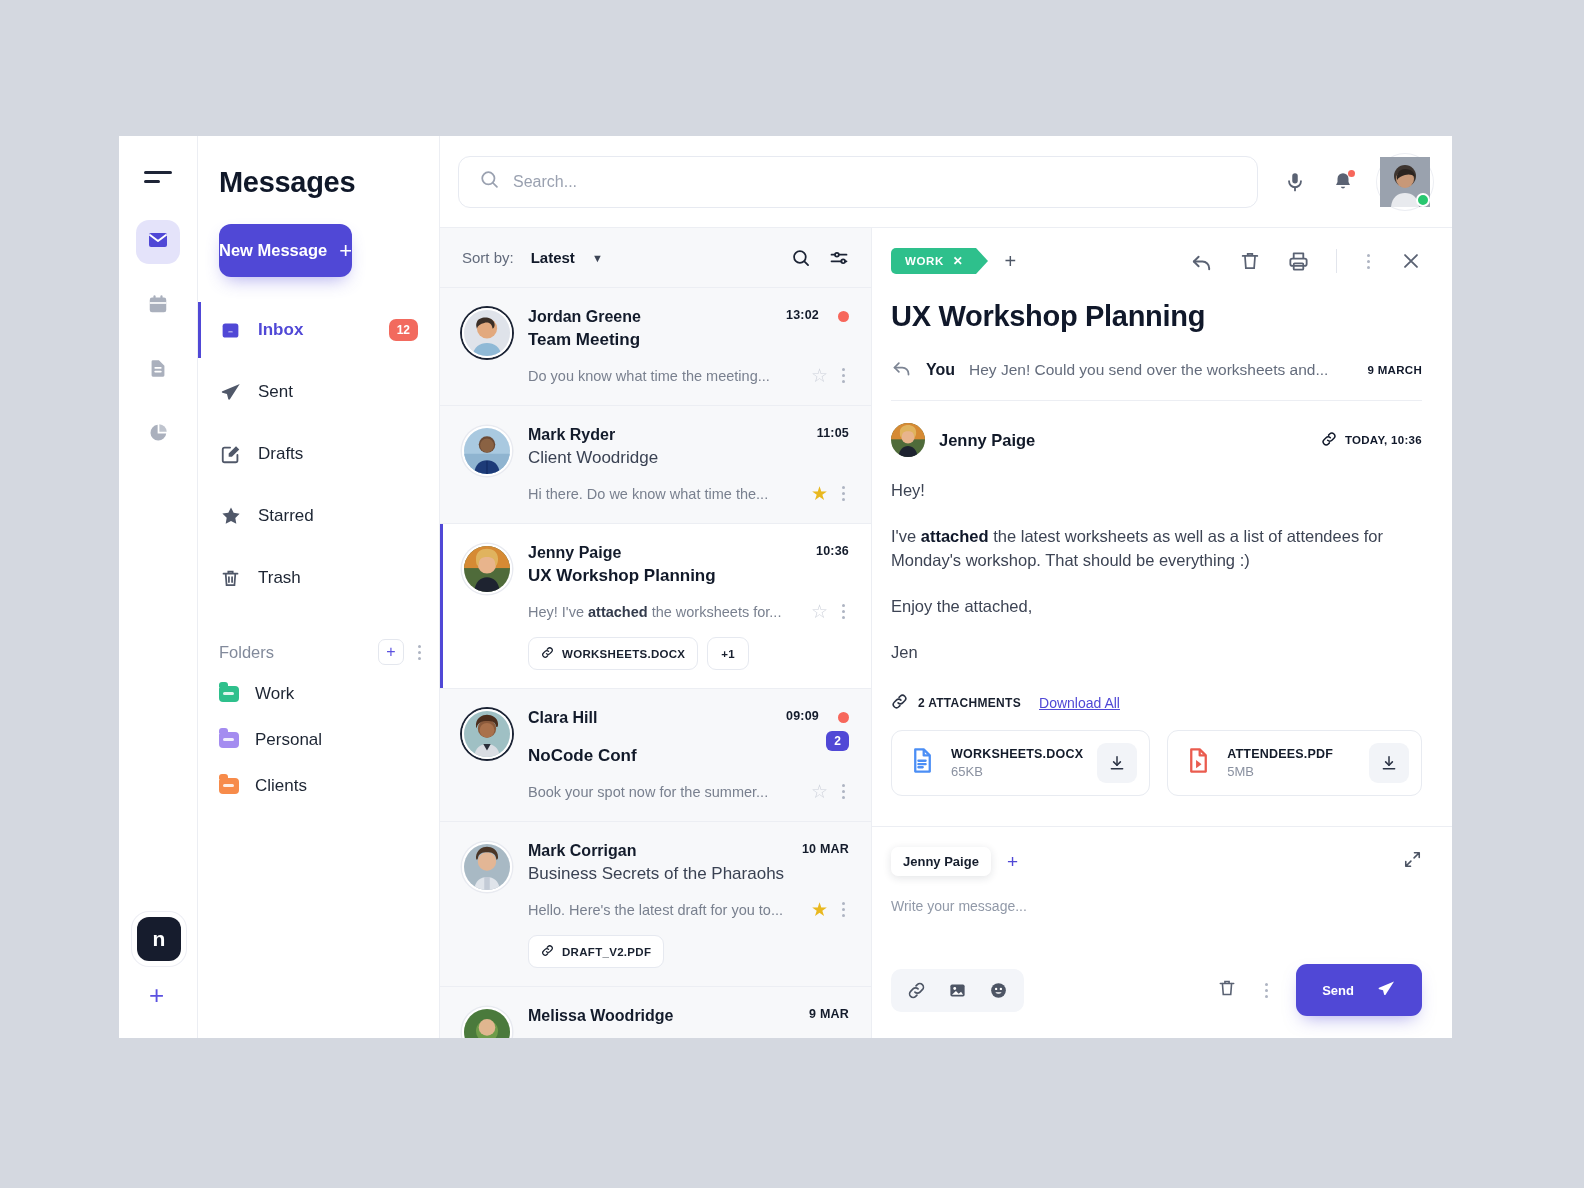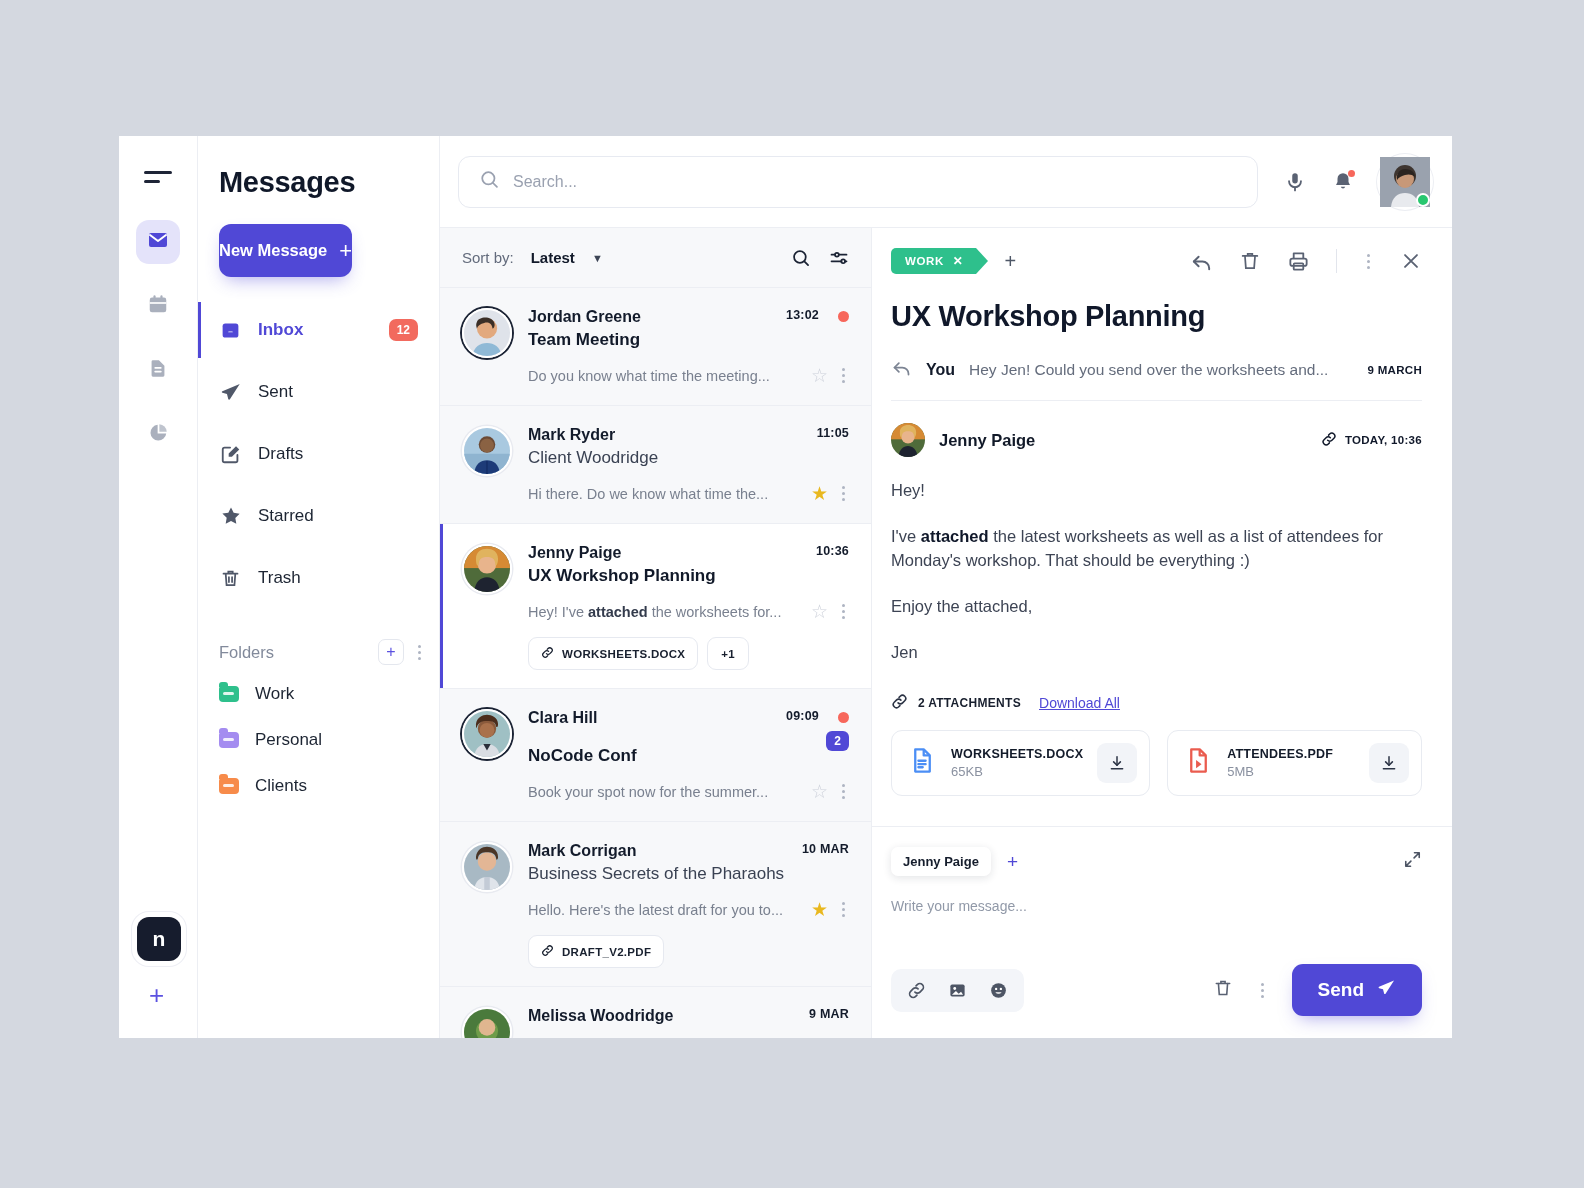--- a/index.html
+++ b/index.html
@@ -216,22 +216,22 @@
   }
   .cmp-plus { margin-left:16px; font-size:19px; color:#5048d6; cursor:pointer; line-height:1;}
   .expand { margin-left:auto; cursor:pointer; color:#4c5464; }
   .cmp-ph { font-size: 14px; color:#9199a8; margin-top: 22px; }
   .cmp-foot { margin-top:auto; display:flex; align-items:center; }
   .tool-grp { background:#f3f5f9; border-radius:10px; display:flex; align-items:center; gap:22px; padding: 12px 16px; color:#4d5565; }
   .tool-grp .ic { cursor:pointer; display:flex; }
   .foot-right { margin-left:auto; display:flex; align-items:center; gap: 24px; }
   .send {
     background:#5048d6; color:#fff; border:none; border-radius:11px;
-    height: 52px; padding: 0 26px; font-size:19px; font-weight:600;
-    display:flex; align-items:center; gap:13px; cursor:pointer; font-family:inherit;
+    height: 52px; padding: 0 26px; font-size:13px; font-weight:600;
+    display:flex; align-items:center; gap:23px; cursor:pointer; font-family:inherit;
     box-shadow:0 8px 18px -7px rgba(80,72,214,.5);
   }
 </style>
 </head>
 <body>
 
 <div class="app">
 
   <div class="rail">
     <div class="hamburger">

